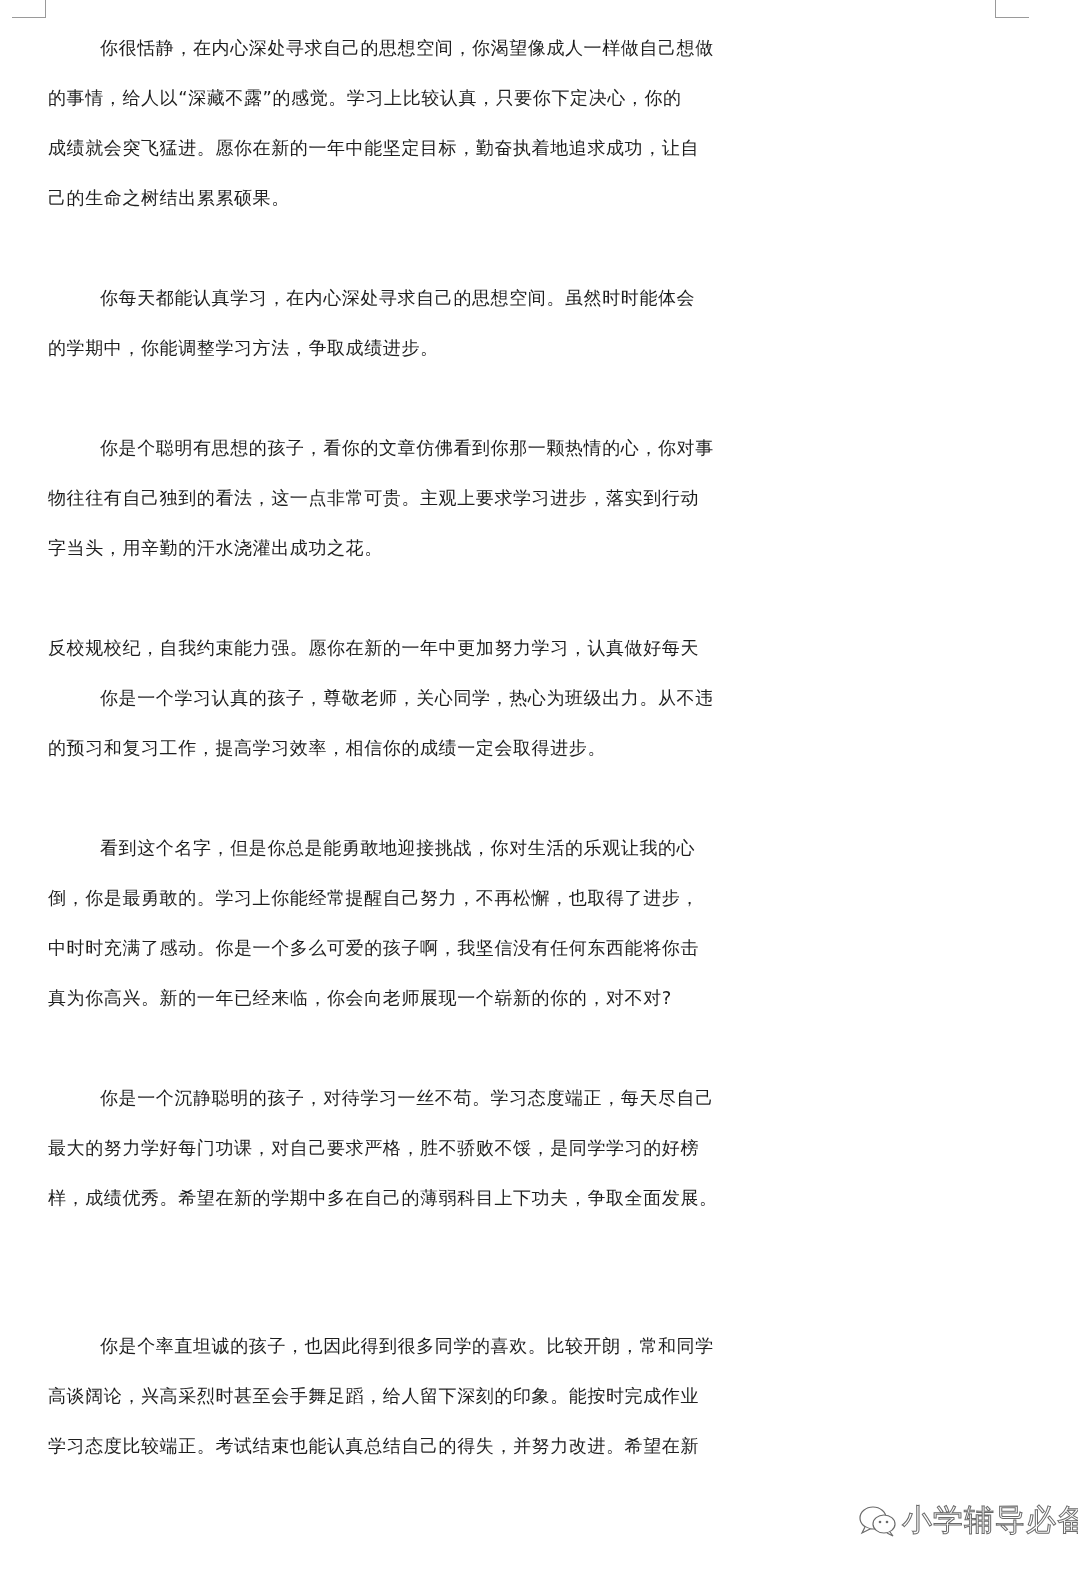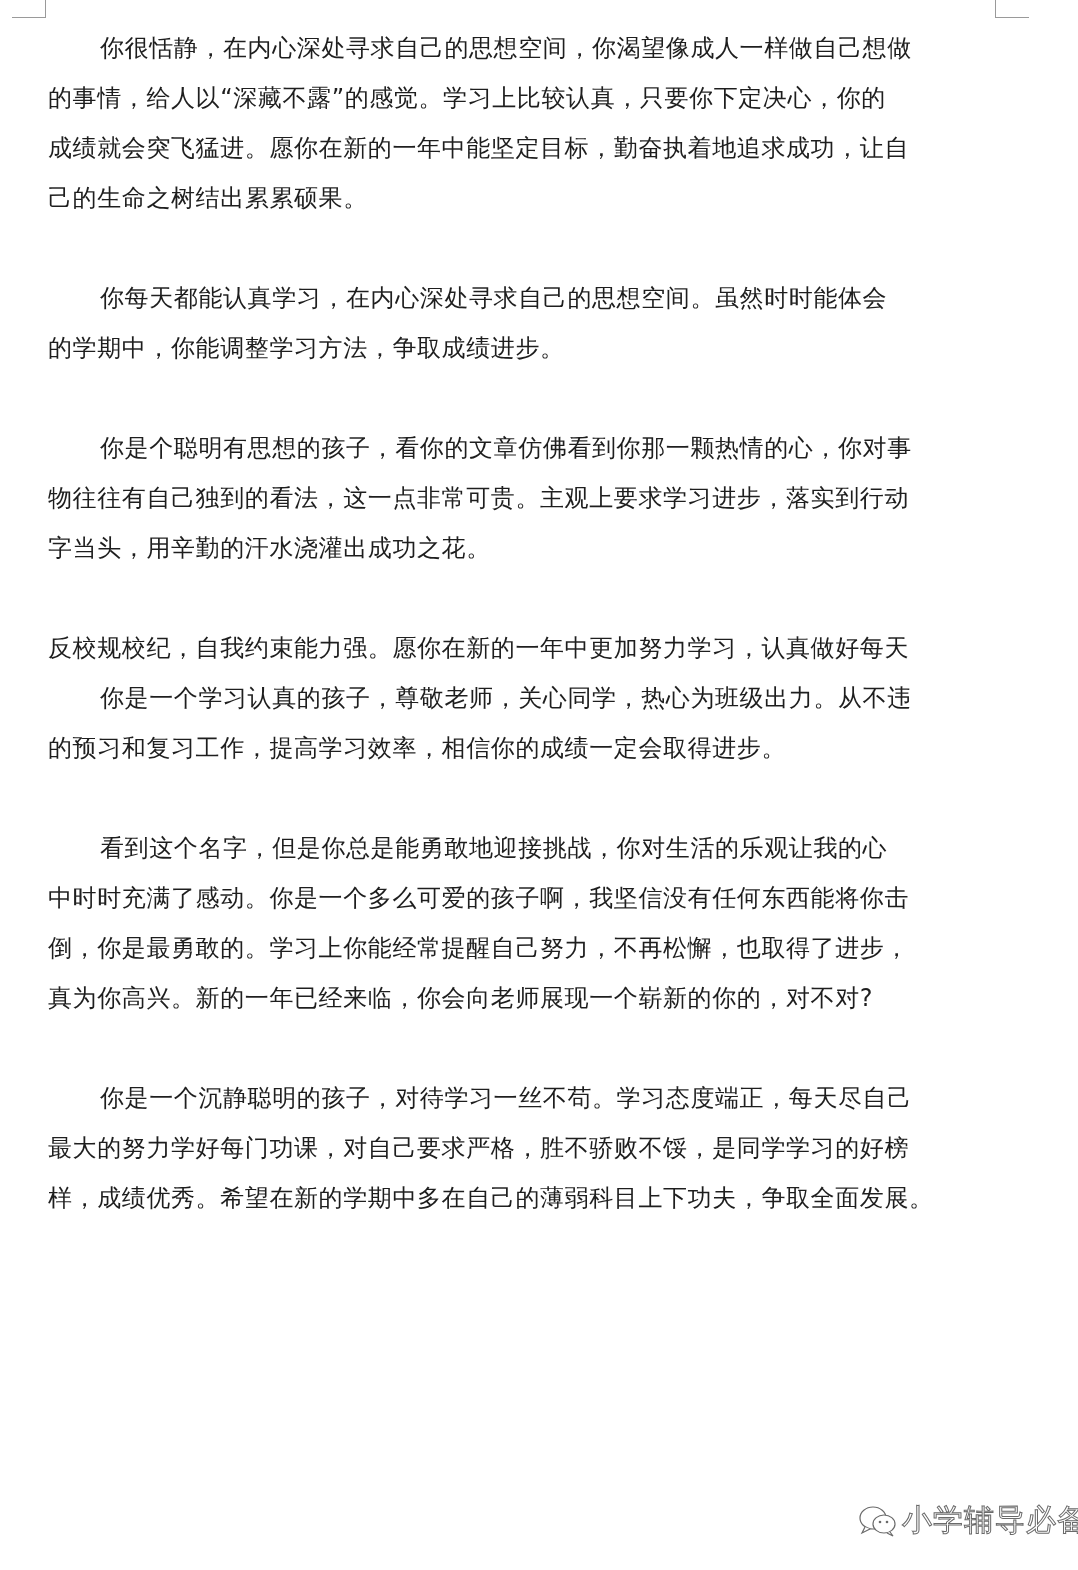--- a/index.html
+++ b/index.html
@@ -36,21 +36,21 @@
       top: 23px;
       width: 950px;
     }
     .para {
       margin: 0;
     }
     .line {
       display: block;
       height: 50px;
       line-height: 50px;
-      font-size: 24px;
+      font-size: 18px;
       white-space: nowrap;
       letter-spacing: 0.6px;
     }
     .line.indent {
       padding-left: 52px;
     }
     .gap {
       height: 50px;
     }
     .gap.double {
@@ -112,33 +112,38 @@
 
   <div class="para">
     <span class="line">反校规校纪，自我约束能力强。愿你在新的一年中更加努力学习，认真做好每天</span>
     <span class="line indent">你是一个学习认真的孩子，尊敬老师，关心同学，热心为班级出力。从不违</span>
     <span class="line">的预习和复习工作，提高学习效率，相信你的成绩一定会取得进步。</span>
   </div>
   <div class="gap"></div>
 
   <div class="para">
     <span class="line indent">看到这个名字，但是你总是能勇敢地迎接挑战，你对生活的乐观让我的心</span>
+    <span class="line">倒，你是最勇敢的。学习上你能经常提醒自己努力，不再松懈，也取得了进步，</span>
     <span class="line">中时时充满了感动。你是一个多么可爱的孩子啊，我坚信没有任何东西能将你击</span>
-    <span class="line">倒，你是最勇敢的。学习上你能经常提醒自己努力，不再松懈，也取得了进步，</span>
     <span class="line">真为你高兴。新的一年已经来临，你会向老师展现一个崭新的你的，对不对?</span>
   </div>
   <div class="gap"></div>
 
   <div class="para">
     <span class="line indent">你是一个沉静聪明的孩子，对待学习一丝不苟。学习态度端正，每天尽自己</span>
     <span class="line">最大的努力学好每门功课，对自己要求严格，胜不骄败不馁，是同学学习的好榜</span>
     <span class="line">样，成绩优秀。希望在新的学期中多在自己的薄弱科目上下功夫，争取全面发展。</span>
   </div>
   <div class="gap double"></div>
 
+  <div class="para">
+    <span class="line indent">你是个率直坦诚的孩子，也因此得到很多同学的喜欢。比较开朗，常和同学</span>
+    <span class="line">高谈阔论，兴高采烈时甚至会手舞足蹈，给人留下深刻的印象。能按时完成作业</span>
+    <span class="line">学习态度比较端正。考试结束也能认真总结自己的得失，并努力改进。希望在新</span>
+  </div>
 </div>
 
 <div class="watermark">
   <span class="wm-icon">
     <svg viewBox="0 0 40 34" xmlns="http://www.w3.org/2000/svg">
       <ellipse cx="15" cy="14" rx="13" ry="11" fill="#ffffff" stroke="#6a6a6a" stroke-width="1.2"></ellipse>
       <path d="M7 23 L4 29 L12 25" fill="#ffffff" stroke="#6a6a6a" stroke-width="1.2"></path>
       <ellipse cx="26" cy="20" rx="11" ry="9" fill="#ffffff" stroke="#6a6a6a" stroke-width="1.2"></ellipse>
       <path d="M32 28 L35 32 L29 29" fill="#ffffff" stroke="#6a6a6a" stroke-width="1.2"></path>
       <circle cx="22" cy="18" r="1.3" fill="#6a6a6a"></circle>

